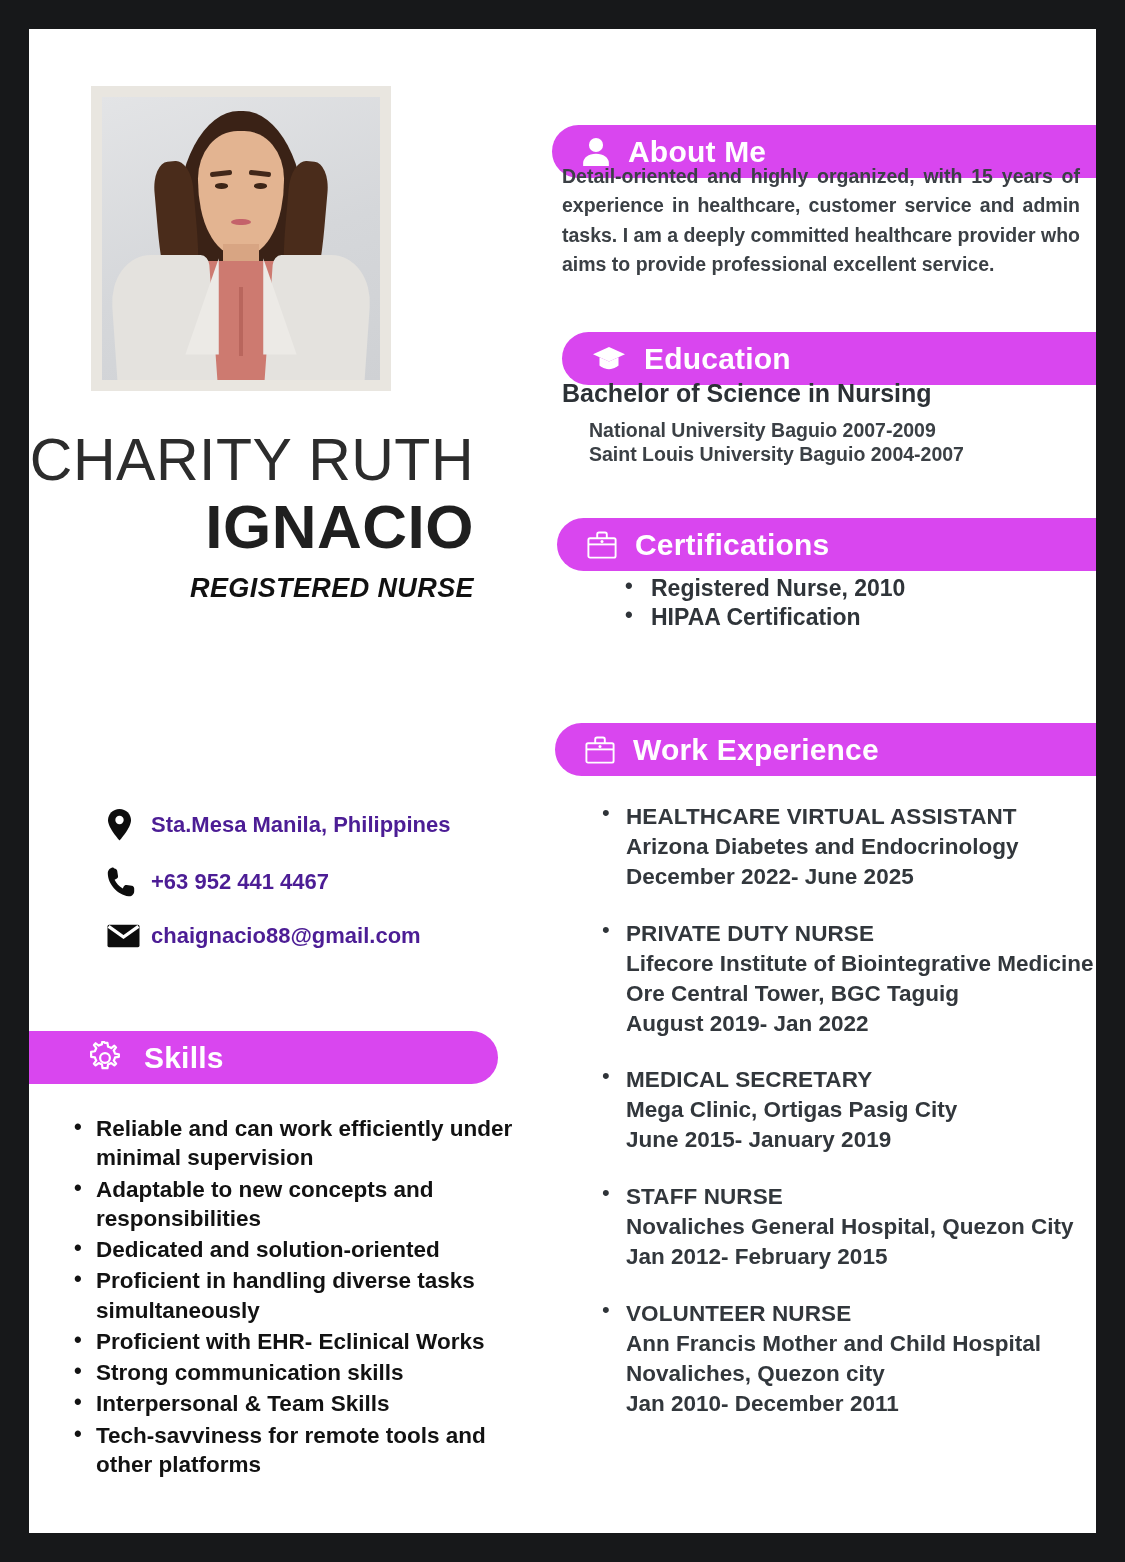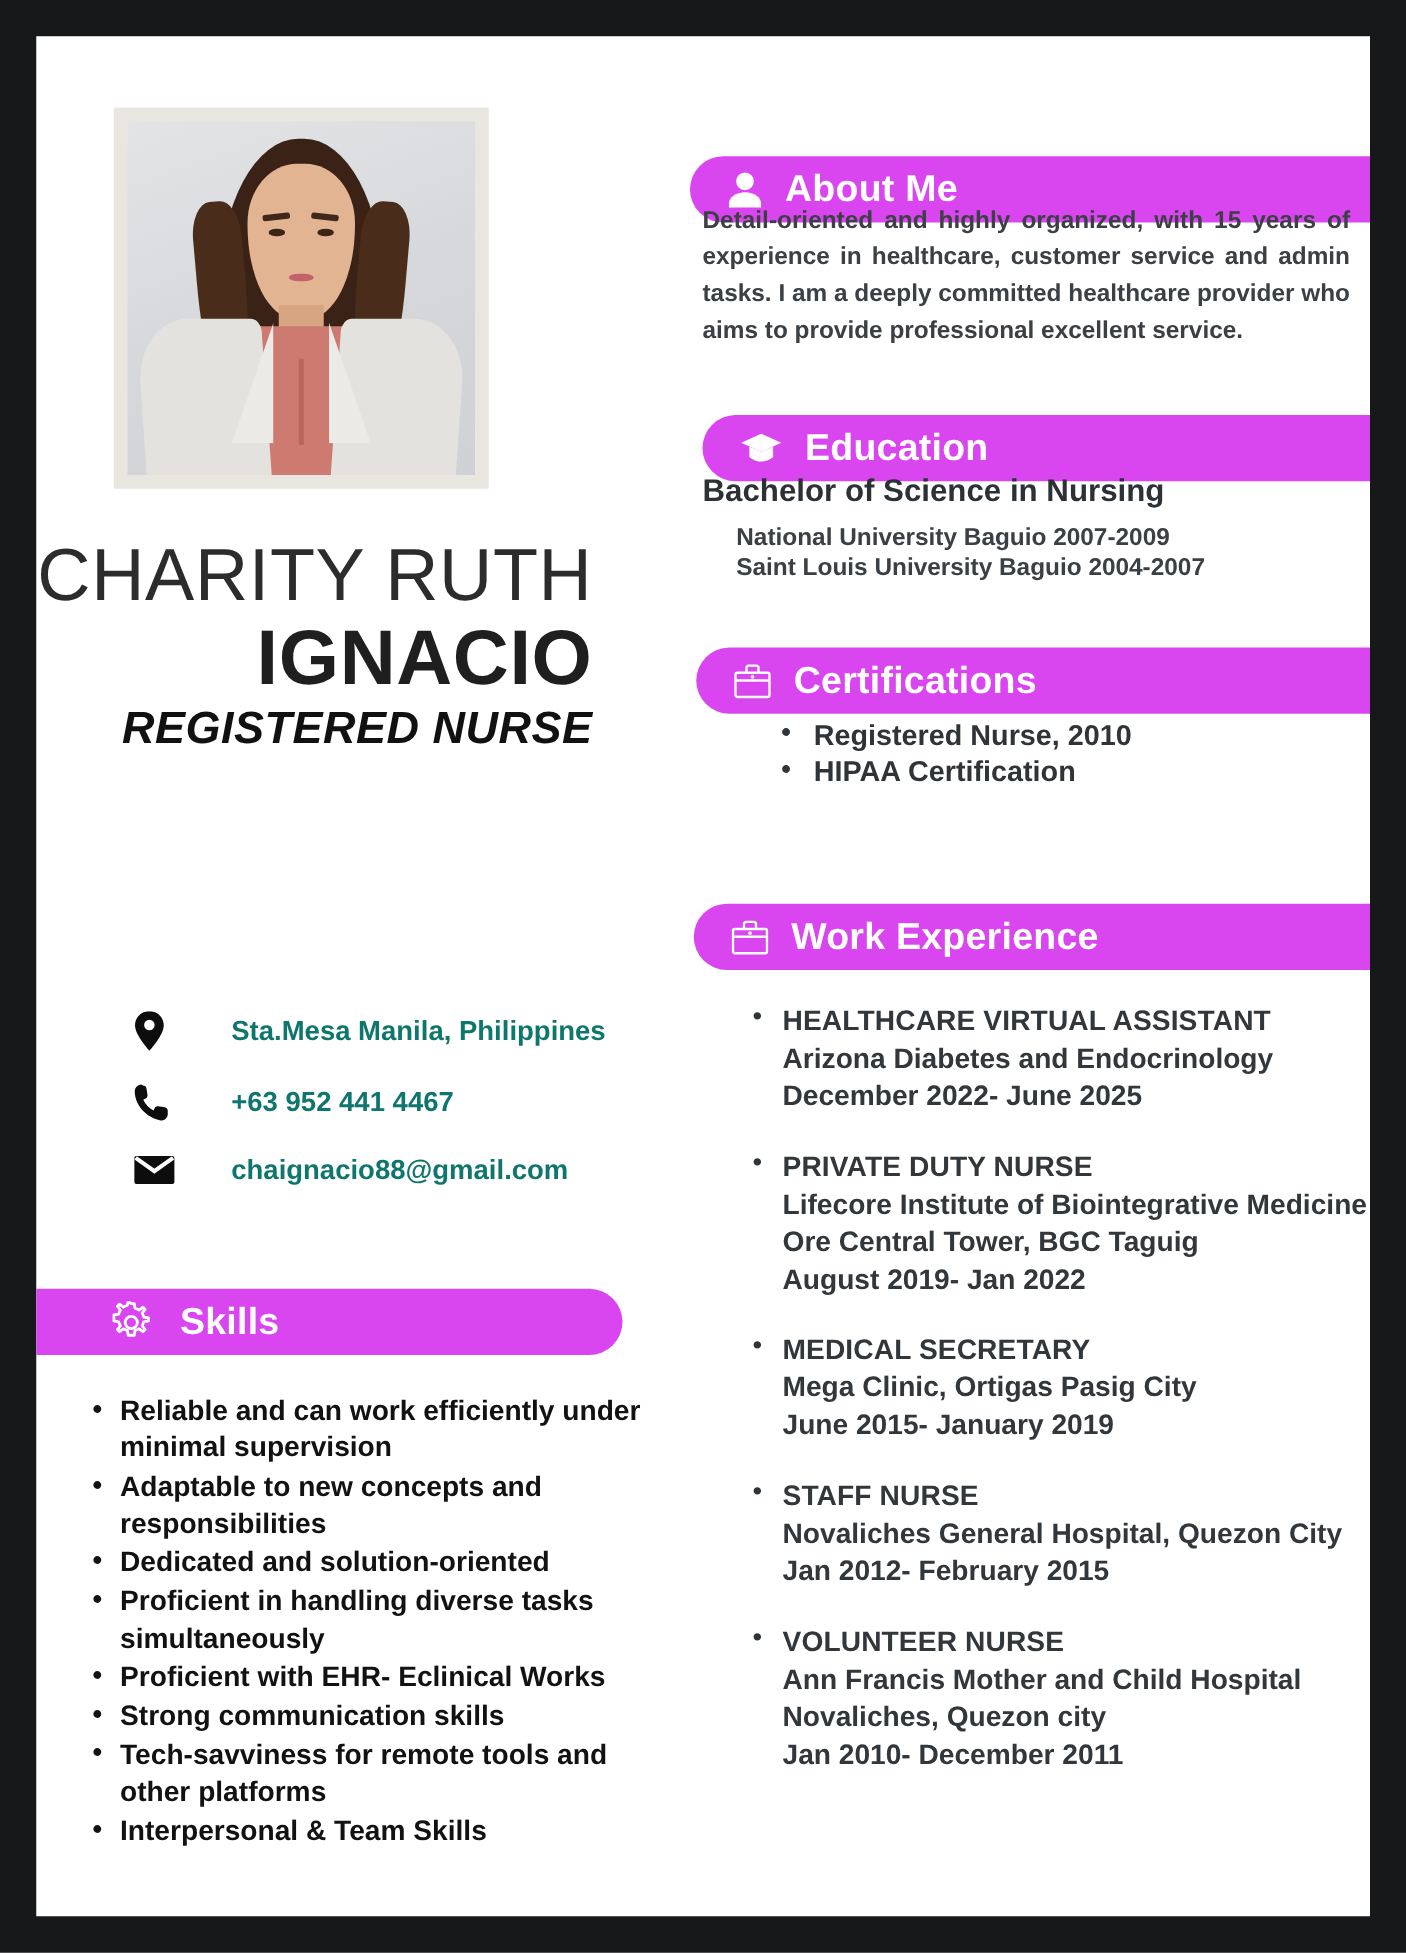--- a/index.html
+++ b/index.html
@@ -200,26 +200,26 @@
   }
   .name-last {
     font-size: 62px;
     font-weight: bold;
     color: #1f1f1f;
     letter-spacing: 0.5px;
     line-height: 1.12;
     white-space: nowrap;
   }
   .role {
-    font-size: 36px;
+    font-size: 27px;
     font-weight: bold;
     font-style: italic;
     color: #111111;
     letter-spacing: 0.4px;
-    margin-top: 0;
+    margin-top: 12px;
   }
 
   .contact-list {
     position: absolute;
     left: 0;
     top: 780px;
     width: 480px;
   }
   .contact-row {
     display: flex;
@@ -229,22 +229,21 @@
   }
   .contact-row .ci {
     flex: 0 0 44px;
     display: flex;
     align-items: center;
     justify-content: flex-start;
   }
   .contact-row .ctext {
     font-size: 22px;
     font-weight: bold;
-    color: #0f766e;
-    margin-left: 34px;
+    color: #4c1d95;
   }
 
   .skills-list {
     position: absolute;
     left: 45px;
     top: 1085px;
     width: 470px;
   }
   .skills-list li {
     list-style: none;
@@ -424,22 +423,22 @@
     <span class="bar-title">Skills</span>
   </div>
 
   <ul class="skills-list">
     <li>Reliable and can work efficiently under minimal supervision</li>
     <li>Adaptable to new concepts and responsibilities</li>
     <li>Dedicated and solution-oriented</li>
     <li>Proficient in handling diverse tasks simultaneously</li>
     <li>Proficient with EHR- Eclinical Works</li>
     <li>Strong communication skills</li>
+    <li>Interpersonal &amp; Team Skills</li>
     <li>Tech-savviness for remote tools and other platforms</li>
-    <li>Interpersonal &amp; Team Skills</li>
   </ul>
 
   <div class="bar right-bar" style="top:96px; width:545px;">
     <span class="bar-icon">
       <svg width="28" height="30" viewBox="0 0 26 28" fill="#ffffff">
         <circle cx="13" cy="7.5" r="6.6"></circle>
         <path d="M13 15.6 C6 15.6 1 19.5 1 24.2 L1 27 L25 27 L25 24.2 C25 19.5 20 15.6 13 15.6 Z"></path>
       </svg>
     </span>
     <span class="bar-title">About Me</span>

